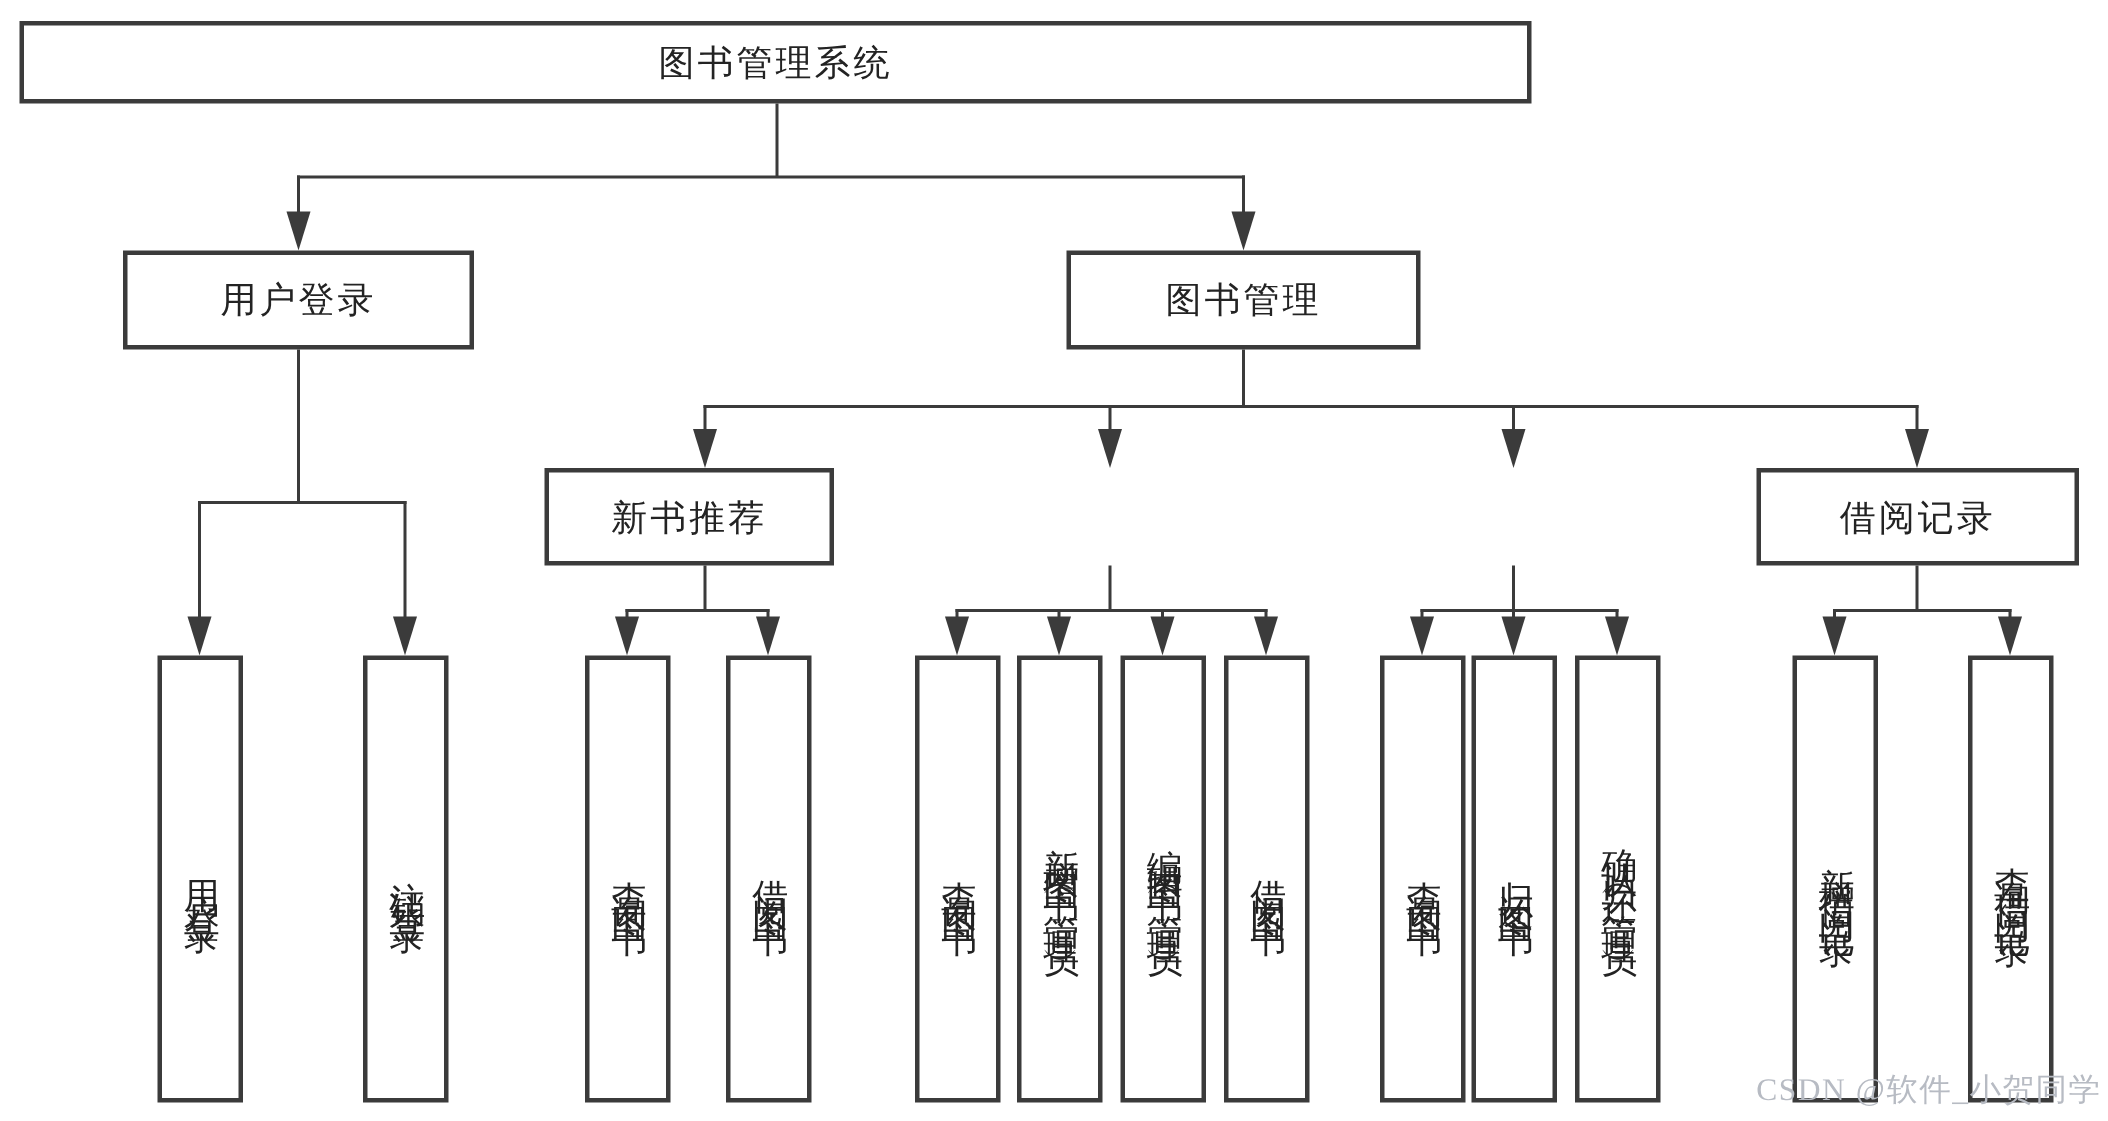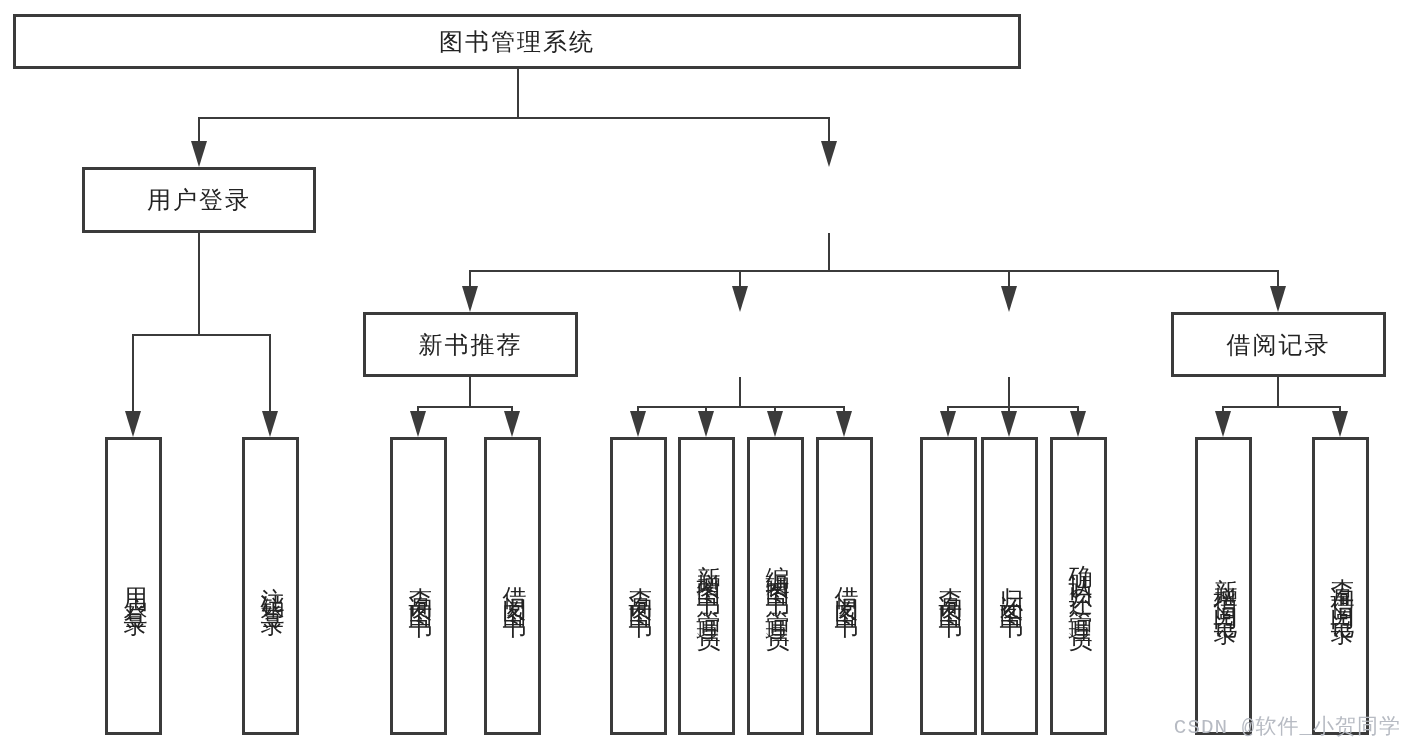--- a/index.html
+++ b/index.html
@@ -4,21 +4,21 @@
 <style>
   :root{
     --line:#3b3b3b;
     --text:#232323;
     --bg:#ffffff;
     --wm:#b7bbc3;
   }
   html,body{margin:0;padding:0;background:var(--bg);}
   #canvas{
     position:relative;width:1405px;height:747px;background:var(--bg);
-    font-family:Liberation Mono, monospace;
+    font-family:Liberation Serif, serif;
     overflow:hidden;
   }
   .box{
     position:absolute;box-sizing:border-box;border:3px solid var(--line);
     background:var(--bg);display:flex;align-items:center;justify-content:center;
     color:var(--text);
   }
   .box.h span{font-size:24px;letter-spacing:2px;white-space:nowrap;}
   .box.v span{
     writing-mode:vertical-rl;font-size:24px;letter-spacing:9px;
@@ -41,22 +41,25 @@
 
 <div id="canvas">
 
   <div class="box h" style="left:13px;top:14px;width:1008px;height:55px">
     <span>图书管理系统</span>
   </div>
 
   <div class="box h" style="left:82px;top:167px;width:234px;height:66px">
     <span>用户登录</span>
   </div>
+  <div class="box h" style="left:711px;top:167px;width:236px;height:66px">
+    <span>图书管理</span>
+  </div>
 
-  <div class="box h" style="left:363px;top:312px;width:215px;height:65px">
+  <div class="box h" style="left:363px;top:312px;width:193px;height:65px">
     <span>新书推荐</span>
   </div>
   <div class="box h" style="left:1171px;top:312px;width:215px;height:65px">
     <span>借阅记录</span>
   </div>
 
   <div class="box v" style="left:105px;top:437px;width:57px;height:298px">
     <span>用户登录</span>
   </div>
   <div class="box v" style="left:242px;top:437px;width:57px;height:298px">

